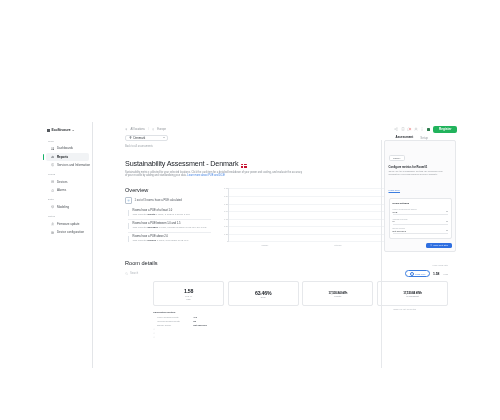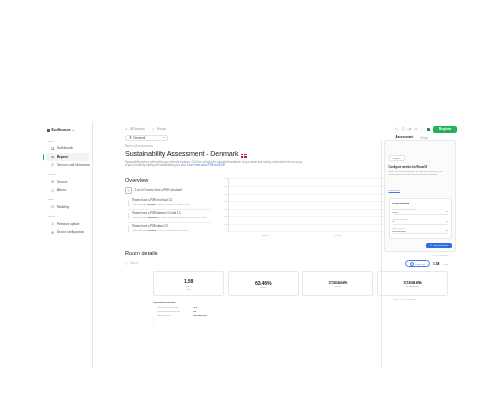--- a/index.html
+++ b/index.html
@@ -58,21 +58,21 @@
     margin-top:3.5px;width:43px;height:6.5px;border:1px solid #dfe2e6;border-radius:2px;
     background:#fff;display:flex;align-items:center;justify-content:space-between;
     padding:0 2.5px;box-sizing:border-box;
   }
   .country-left{display:flex;align-items:center;gap:2px;}
   .country-txt{font-size:2.9px;color:#33383e;}
   .caret{width:0;height:0;border-left:1.5px solid transparent;border-right:1.5px solid transparent;border-top:1.8px solid #9aa0a6;}
 
   .backlink{margin-top:4px;font-size:2.6px;color:#9aa0a6;}
 
-  .title-row{margin-top:1px;display:flex;align-items:flex-end;gap:2.5px;}
+  .title-row{margin-top:11px;display:flex;align-items:flex-end;gap:2.5px;}
   .page-title{font-size:7.2px;color:#20242a;font-weight:400;letter-spacing:-0.15px;}
   .flag{
     width:6px;height:4.2px;border-radius:0.6px;position:relative;overflow:hidden;
     background:#c8102e;flex:0 0 auto;
   }
   .flag:before{content:"";position:absolute;left:1.9px;top:0;width:0.9px;height:100%;background:#fff;}
   .flag:after{content:"";position:absolute;left:0;top:1.6px;width:100%;height:0.9px;background:#fff;}
 
   .desc{
     margin-top:2.5px;font-size:2.55px;line-height:1.55;color:#878d94;max-width:178px;

